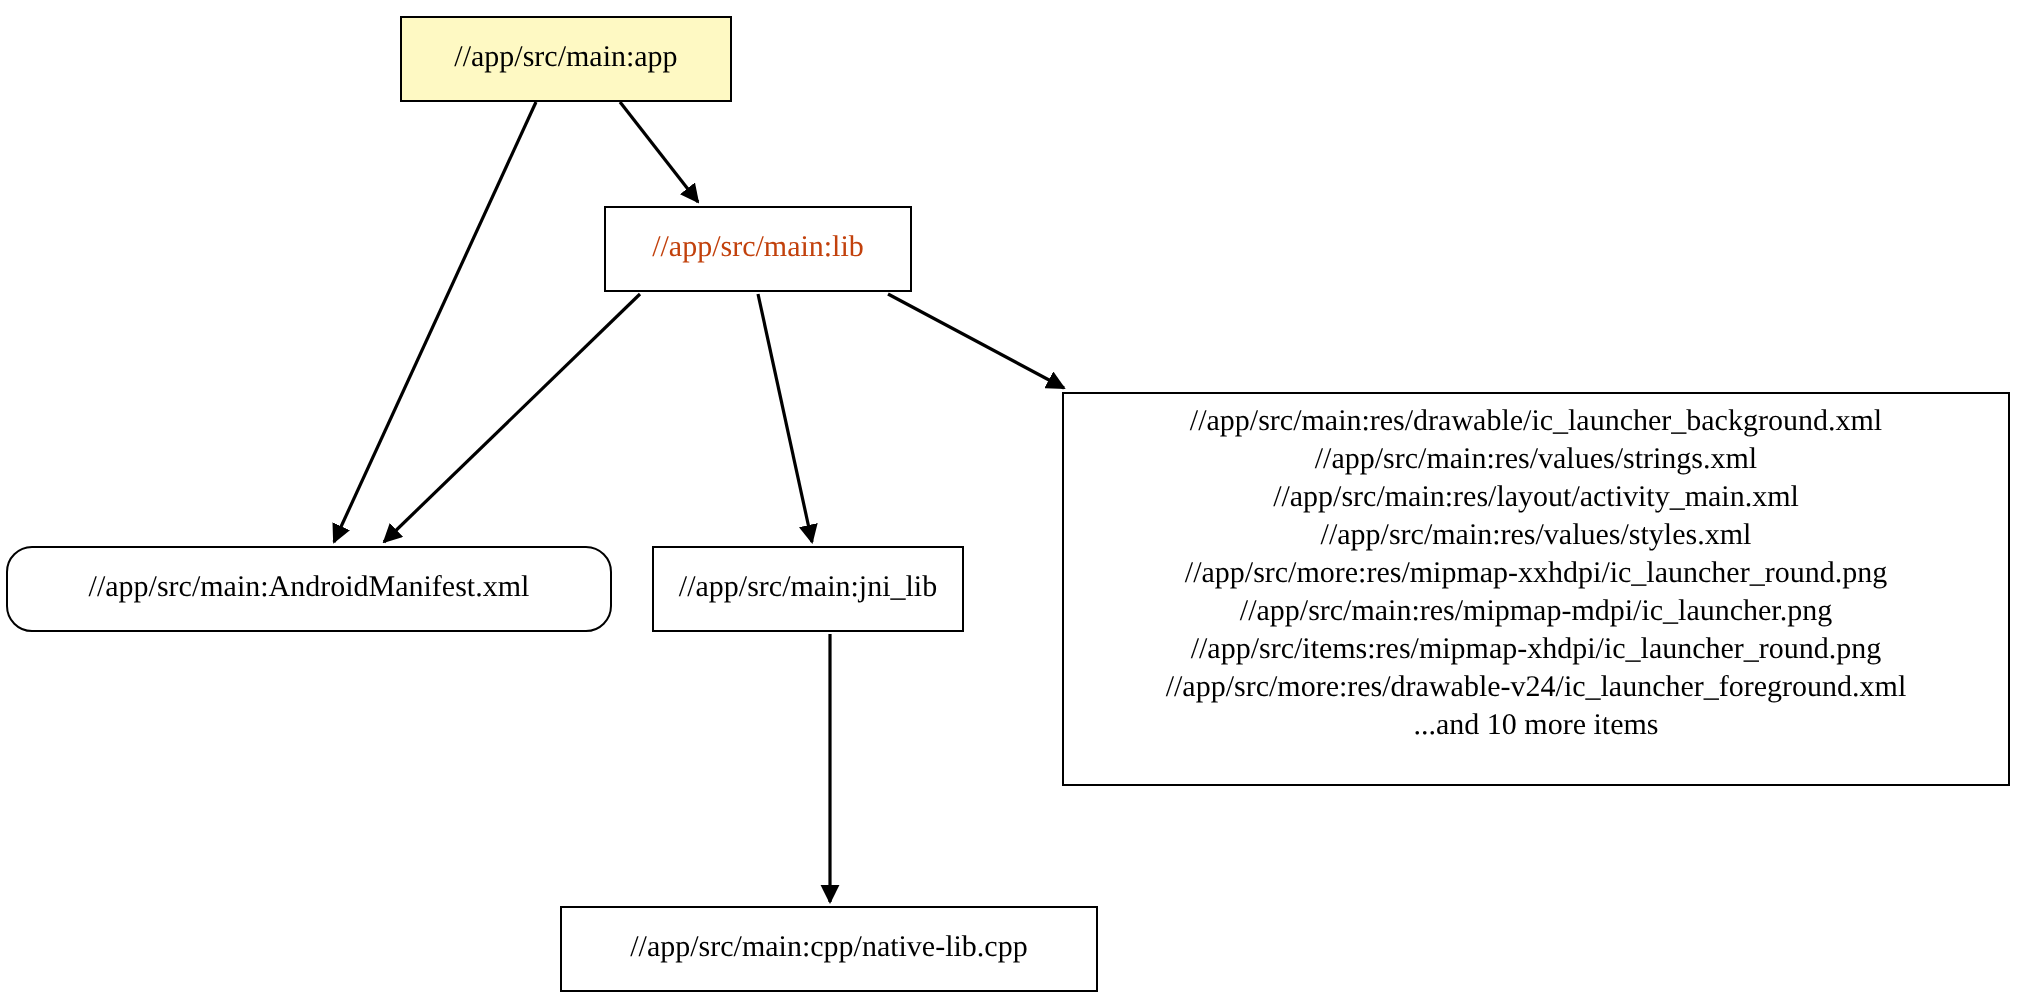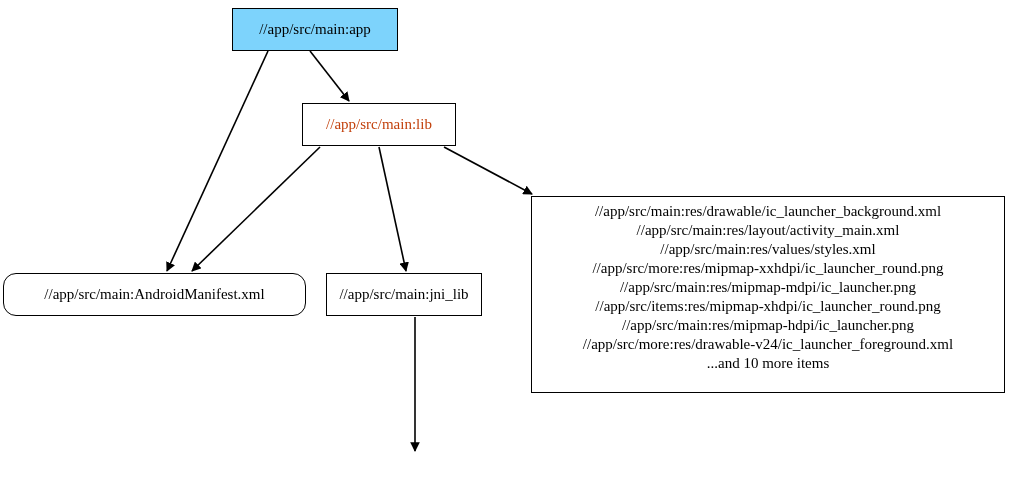--- a/index.html
+++ b/index.html
@@ -62,42 +62,45 @@
     <g id="edge-group" stroke="#000000" stroke-width="1.6" fill="none">
         <line x1="310" y1="51" x2="349" y2="101" marker-end="url(#arrow)" stroke="#000000"></line>
         <line x1="268" y1="51" x2="167" y2="271" marker-end="url(#arrow)" stroke="#000000"></line>
         <line x1="320" y1="147" x2="192" y2="271" marker-end="url(#arrow)" stroke="#000000"></line>
         <line x1="379" y1="147" x2="406" y2="271" marker-end="url(#arrow)" stroke="#000000"></line>
         <line x1="444" y1="147" x2="532" y2="194" marker-end="url(#arrow)" stroke="#000000"></line>
         <line x1="415" y1="317" x2="415" y2="451" marker-end="url(#arrow)" stroke="#000000"></line>
       </g>
   </svg>
 
-  <div class="node" style="left: 200px; top: 8px; width: 166px; height: 43px; border-color: rgb(0, 0, 0); background: #7dd3fc; color: rgb(0, 0, 0); margin-left: 32px;">
+  <div class="node" style="left: 200px; top: 8px; width: 166px; height: 43px; border-color: rgb(0, 0, 0); background: #fef9c3; color: rgb(0, 0, 0);">
     <span>//app/src/main:app</span>
   </div>
 
   <div class="node" style="left: 302px; top: 103px; width: 154px; height: 43px; border-color: rgb(0, 0, 0); background: rgb(255, 255, 255); color: #c2410c;">
     <span>//app/src/main:lib</span>
   </div>
 
   <div class="node" style="left: 3px; top: 273px; width: 303px; height: 43px; border-color: rgb(0, 0, 0); background: rgb(255, 255, 255); color: rgb(0, 0, 0); border-radius: 13px;">
     <span>//app/src/main:AndroidManifest.xml</span>
   </div>
 
   <div class="node" style="left: 326px; top: 273px; width: 156px; height: 43px; border-color: rgb(0, 0, 0); background: rgb(255, 255, 255); color: rgb(0, 0, 0);">
     <span>//app/src/main:jni_lib</span>
   </div>
 
+  <div class="node" style="left: 280px; top: 453px; width: 269px; height: 43px; border-color: rgb(0, 0, 0); background: rgb(255, 255, 255); color: rgb(0, 0, 0);">
+    <span>//app/src/main:cpp/native-lib.cpp</span>
+  </div>
 
   <div class="node multi" id="resources-node" style="left: 531px; top: 196px; width: 474px; height: 197px; border-color: rgb(0, 0, 0); background: rgb(255, 255, 255); color: rgb(0, 0, 0);">
       <span class="line">//app/src/main:res/drawable/ic_launcher_background.xml</span>
+      <span class="line">//app/src/main:res/values/strings.xml</span>
       <span class="line">//app/src/main:res/layout/activity_main.xml</span>
       <span class="line">//app/src/main:res/values/styles.xml</span>
       <span class="line">//app/src/more:res/mipmap-xxhdpi/ic_launcher_round.png</span>
       <span class="line">//app/src/main:res/mipmap-mdpi/ic_launcher.png</span>
       <span class="line">//app/src/items:res/mipmap-xhdpi/ic_launcher_round.png</span>
-      <span class="line">//app/src/main:res/mipmap-hdpi/ic_launcher.png</span>
       <span class="line">//app/src/more:res/drawable-v24/ic_launcher_foreground.xml</span>
       <span class="line">...and 10 more items</span>
     </div>
 
 </div>
 
 </body></html>

